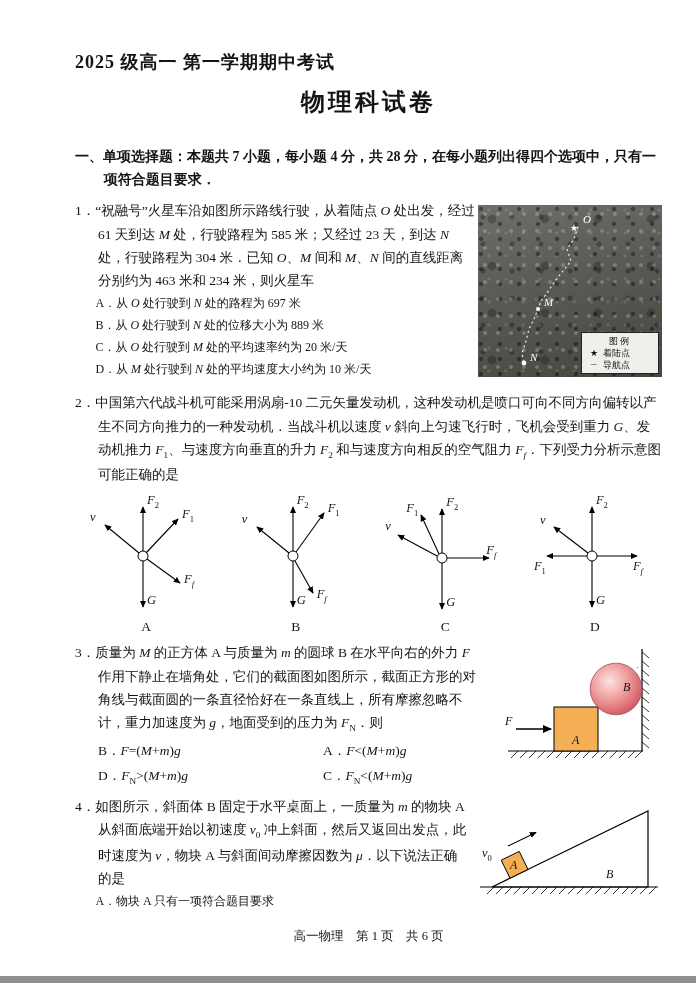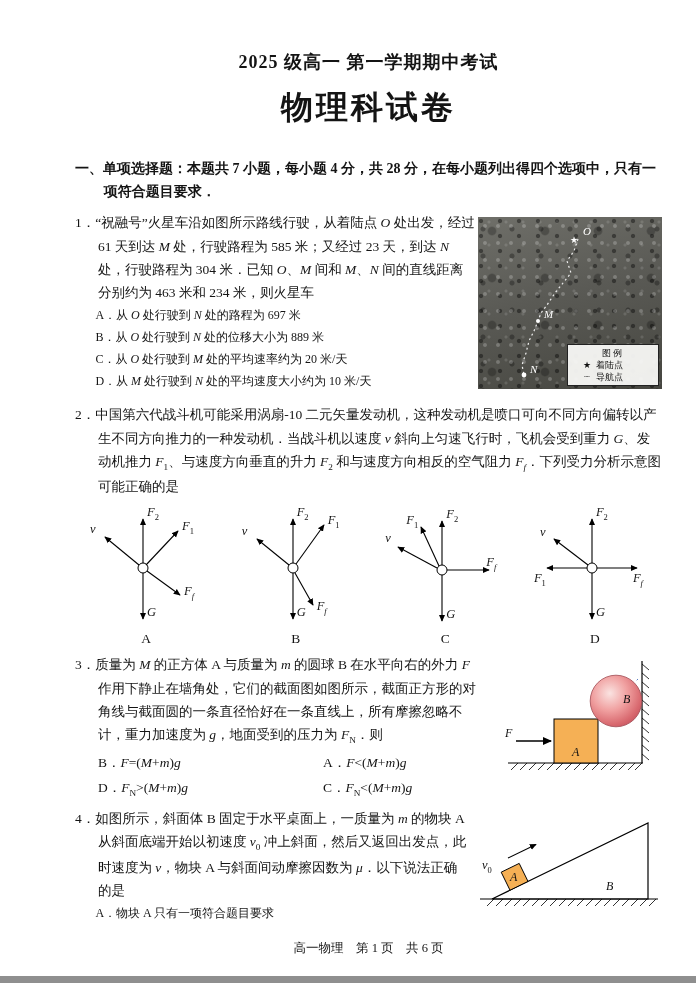--- a/index.html
+++ b/index.html
@@ -1,22 +1,22 @@
 <!DOCTYPE html>
 <html><head>
 <meta charset="utf-8">
 <style>
   html,body{margin:0;padding:0;background:#ffffff;}
   .page{
     position:relative;width:696px;height:983px;box-sizing:border-box;background:#fff;
     font-family:"Liberation Serif","DejaVu Serif",serif;color:#141414;
     padding:50px 34px 0 75px;overflow:hidden;
   }
-  .title{margin:0;text-align:center;font-size:18px;font-weight:700;letter-spacing:1px;}
-  .subtitle{margin:12px 0 0;text-align:center;font-size:32px;font-weight:700;letter-spacing:3px;}
+  .title{margin:0;text-align:left;font-size:18px;font-weight:700;letter-spacing:1px;}
+  .subtitle{margin:12px 0 0;text-align:center;font-size:24px;font-weight:700;letter-spacing:3px;}
   .section-heading{margin:28px 0 8px;font-size:14px;font-weight:700;line-height:1.62;
     text-indent:-2.05em;padding-left:2.05em;}
   section{position:relative;}
   .stem{margin:6px 0 2px;font-size:13.5px;line-height:1.72;text-indent:-1.7em;padding-left:1.7em;}
   .option{margin:2px 0;font-size:12px;line-height:1.66;padding-left:1.7em;}
   i{font-style:italic;}
   sub{font-size:0.68em;}
   
   .q1-text{width:400px;}
   .q1{min-height:186px;}
@@ -28,21 +28,21 @@
       radial-gradient(circle at 11px 5px, rgba(255,255,255,.12) 0 1px, transparent 2px),
       radial-gradient(circle at 5px 12px, rgba(0,0,0,.30) 0 2px, transparent 3px),
       radial-gradient(circle at 14px 14px, rgba(0,0,0,.25) 0 3.5px, transparent 5px),
       linear-gradient(165deg,#6f6f69 0%,#5a5a55 45%,#464640 100%);
     background-size:13px 17px,19px 15px,17px 23px,29px 27px,53px 47px,100% 100%;
   }
   .map-svg{position:absolute;left:0;top:0;}
   .map-label{font-family:"Liberation Serif","DejaVu Serif",serif;font-style:italic;font-size:11px;fill:#fff;}
   .map-star{font-size:9px;fill:#fff;font-style:normal;}
   .legend{position:absolute;right:3px;bottom:3px;width:64px;background:rgba(248,248,246,.95);
-    border:1px solid #222;padding:2px 13px;font-size:9px;line-height:1.35;color:#111;}
+    border:1px solid #222;padding:2px 6px;font-size:9px;line-height:1.35;color:#111;}
   .legend-title{text-align:center;letter-spacing:2px;}
   .legend-row{display:flex;align-items:center;gap:3px;}
   .legend-sym{width:12px;text-align:center;}
   
   .diagrams{display:flex;justify-content:space-between;margin:8px 6px 0 10px;}
   .fdiag-wrap{text-align:center;}
   .fdiag{position:relative;width:122px;height:122px;}
   .fdiag svg{position:absolute;left:0;top:0;}
   .fdiag line{stroke:#000;stroke-width:1.1;}
   .fdiag circle{fill:#fff;stroke:#000;stroke-width:1;}

